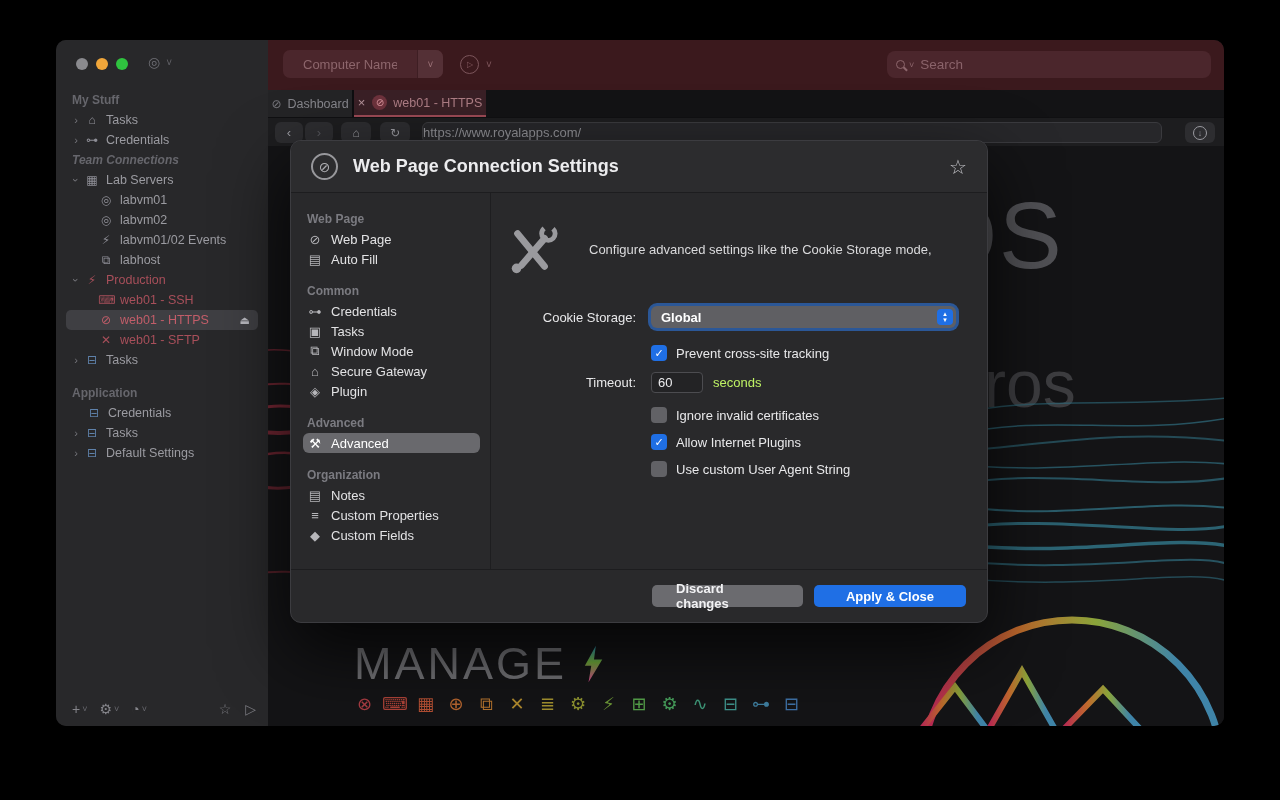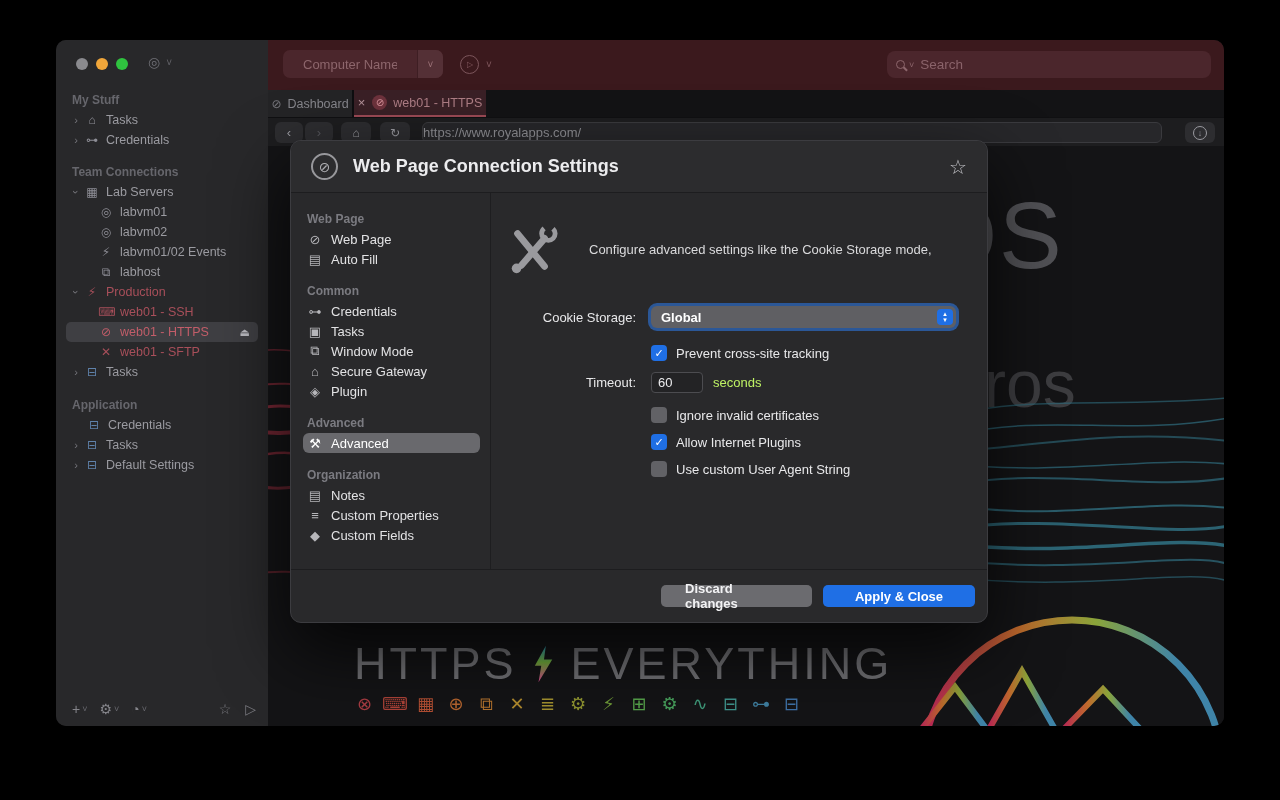--- a/index.html
+++ b/index.html
@@ -12,21 +12,21 @@
   .sidebar{position:absolute;left:0;top:0;width:212px;height:100%;background:#28282a;}
   .traffic{position:absolute;left:20px;top:18px;display:flex;gap:8px;}
   .dot{width:12px;height:12px;border-radius:50%;}
   .dot.gray{background:var(--traffic-gray,#8a8a8e);}
   .dot.orange{background:var(--traffic-orange,#f0a63a);}
   .dot.green{background:var(--traffic-green,#2fc33f);}
   .target-btn{position:absolute;left:92px;top:14px;color:#6e6e74;font-size:14px;display:flex;align-items:center;gap:6px;}
   .target-btn .small-chev{font-size:10px;color:#64646a;}
   .side-scroll{position:absolute;left:0;right:0;top:50px;bottom:36px;overflow:hidden;}
   .shead{height:20px;line-height:20px;padding-left:16px;font-size:12px;font-weight:bold;color:#66666c;}
-  .shead.mt{margin-top:12px;}
+  .shead.mt{font-style:italic;}
   .shead.mt2{margin-top:13px;}
   .srow{height:20px;display:flex;align-items:center;padding-left:14px;font-size:12.5px;color:#9b9ba1;}
   .srow .chev{width:12px;font-size:11px;color:#74747a;text-align:center;flex:0 0 auto;}
   .srow .chev.down{transform:rotate(90deg);}
   .srow .sicon{width:16px;margin-left:2px;text-align:center;font-size:12px;color:#8e8e96;flex:0 0 auto;}
   .srow .slabel{margin-left:6px;white-space:nowrap;}
   .srow.indent{padding-left:40px;}
   .srow.nochev{padding-left:28px;}
   .srow.accent{color:var(--accent-red,#a84f5a);}
   .srow.accent .sicon{color:var(--accent-red,#a84f5a);}
@@ -124,21 +124,21 @@
   .cb{width:16px;height:16px;border-radius:4px;background:#626266;display:flex;align-items:center;
     justify-content:center;flex:0 0 auto;}
   .cb .tick{display:none;color:#fff;font-size:11px;font-weight:bold;}
   .cb.checked{background:var(--selection-blue,#1f6fe5);}
   .cb.checked .tick{display:block;}
   .cblabel{margin-left:9px;font-size:13px;color:#e8e8ea;}
   .tinput{width:52px;height:21px;background:#232325;border:1px solid #4c4c50;border-radius:4px;
     color:#ececee;font-size:13px;padding:0 6px;outline:0;font-family:inherit;}
   .unit{margin-left:10px;font-size:13px;color:#bef264;}
   .dlg-footer{position:absolute;left:0;right:0;bottom:0;height:53px;border-top:1px solid #1d1d1f;
-    display:flex;align-items:center;justify-content:flex-end;gap:11px;padding-right:12px;}
+    display:flex;align-items:center;justify-content:flex-end;gap:11px;padding-right:21px;}
   .btn{height:22px;border-radius:5px;font-size:13px;font-weight:bold;display:flex;align-items:center;
     justify-content:center;padding:0 24px;}
   .btn.discard{background:#6b6b6f;color:#f2f2f4;width:151px;}
   .btn.apply{background:var(--apply-blue,#1f6fe5);color:#fff;width:152px;}
 </style>
 </head>
 <body>
 
 <div class="window">
 
@@ -327,32 +327,31 @@
       </g>
       <g stroke="url(#lg)" fill="none">
         <circle cx="804" cy="624" r="150" stroke-width="7"></circle>
         <path d="M652,585 L687,541 L720,585" stroke-width="6"></path>
         <path d="M720,585 L754,525 L788,585" stroke-width="6"></path>
         <path d="M794,585 L835,543 L874,585" stroke-width="6"></path>
       </g>
     </svg>
 
     <div class="headline">
-      <span>HTTPS</span>
+      <span>MANAGE</span>
       <svg width="22" height="40" viewBox="0 0 24 40">
         <defs>
             <linearGradient id="bg2" x1="0" y1="0" x2="0" y2="1">
           <stop offset="0" stop-color="#2f9ab8"></stop>
               <stop offset="0.45" stop-color="#74b23c"></stop>
           <stop offset="1" stop-color="#d84390"></stop>
             </linearGradient>
           </defs>
         <polygon points="14,0 2,22 9,22 6,40 21,15 12,15" fill="url(#bg2)"></polygon>
       </svg>
-      <span>EVERYTHING</span>
     </div>
 
     <div class="iconrow">
       <span class="app-ic" style="color: rgb(168, 60, 66);">⊗</span>
       <span class="app-ic" style="color: rgb(173, 67, 56);">⌨</span>
       <span class="app-ic" style="color: rgb(178, 79, 51);">▦</span>
       <span class="app-ic" style="color: rgb(181, 101, 47);">⊕</span>
       <span class="app-ic" style="color: rgb(181, 116, 46);">⧉</span>
       <span class="app-ic" style="color: rgb(176, 138, 46);">✕</span>
       <span class="app-ic" style="color: rgb(163, 145, 47);">≣</span>

